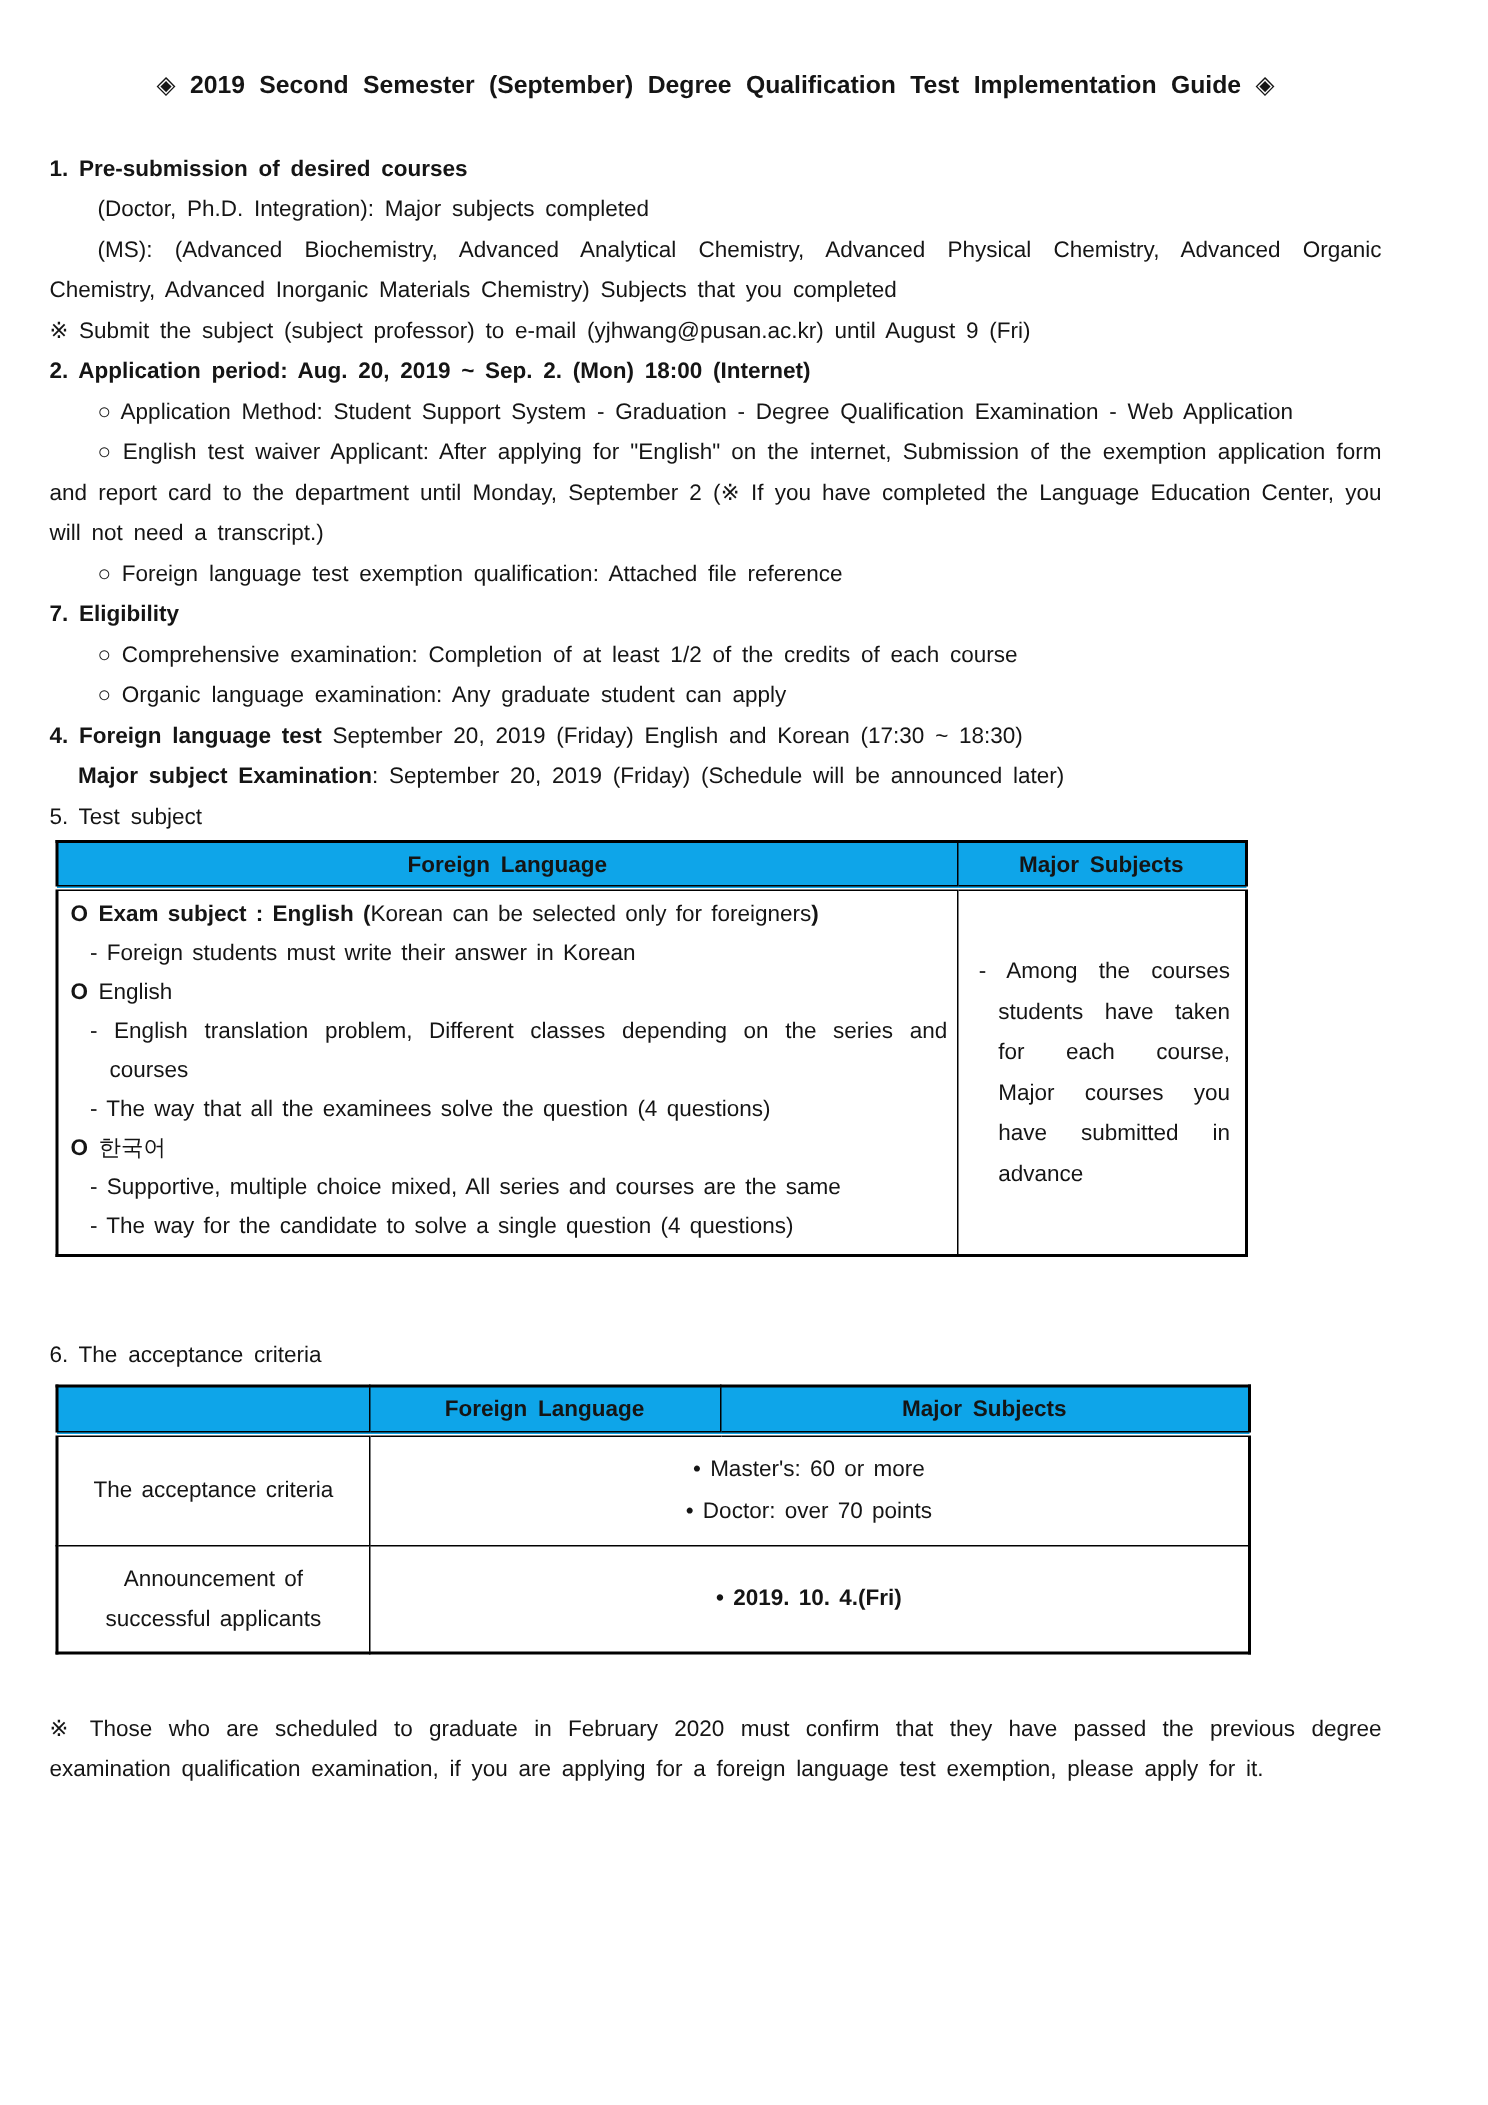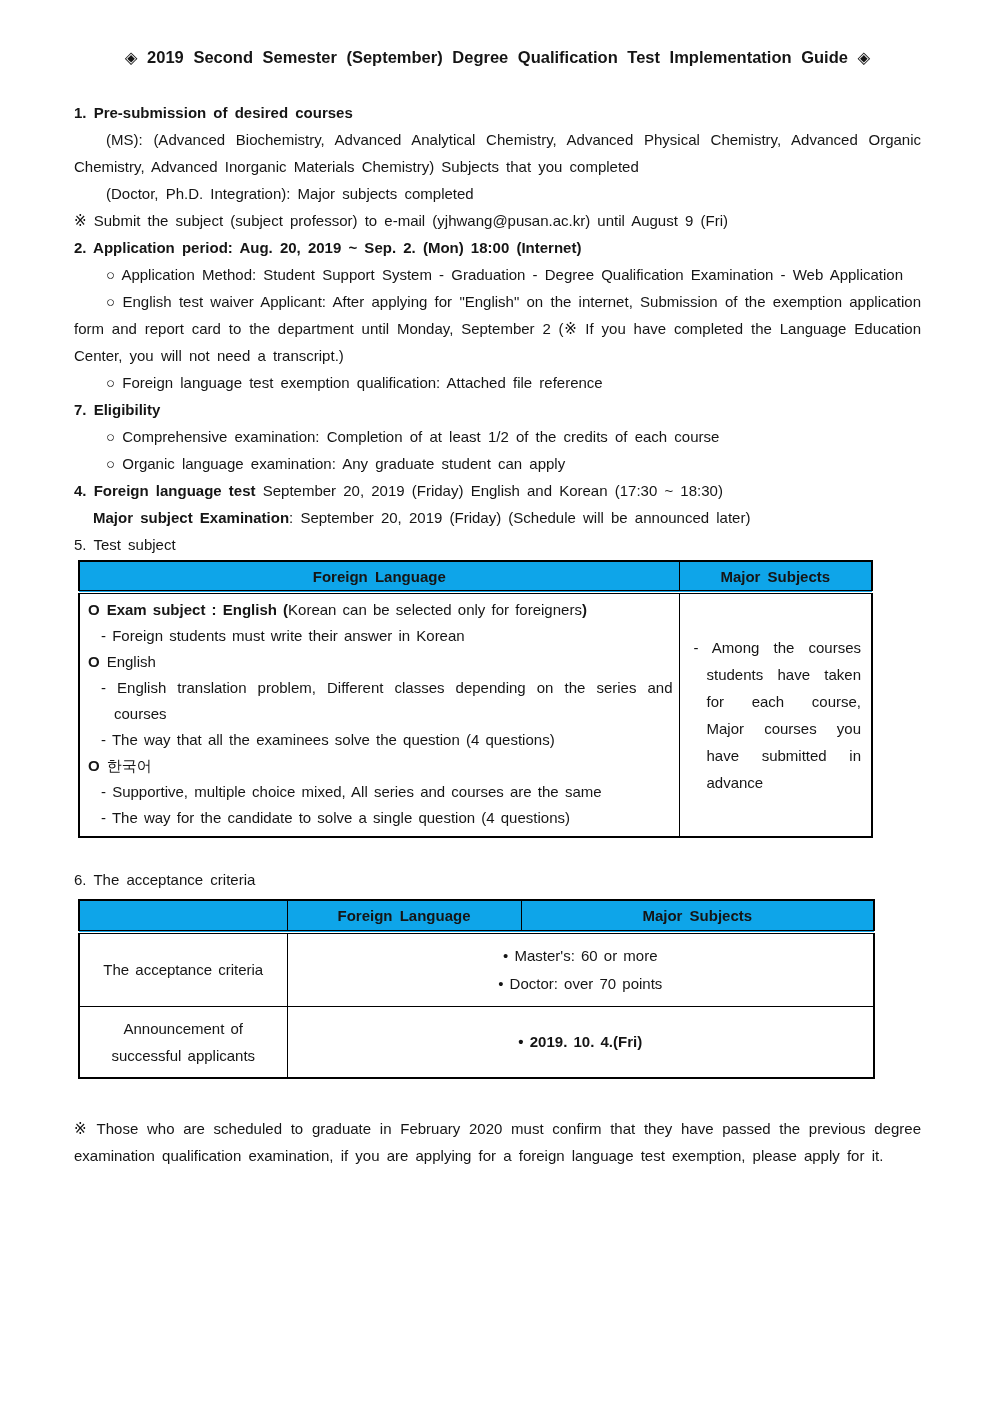--- a/index.html
+++ b/index.html
@@ -5,21 +5,21 @@
   * { box-sizing: border-box; }
   html, body { margin: 0; padding: 0; }
   body {
     width: 992px; height: 1403px;
     background: #ffffff;
     color: #151515;
     font-family: "Liberation Sans", "DejaVu Sans", sans-serif;
     font-size: 15px;
     overflow: hidden;
   }
-  .page { width: 992px; height: 1005px; padding: 44px 71px 0 74px; }
+  .page { width: 992px; height: 1005px; padding: 44px 71px 0 33px; }
 
   .doc-title {
     text-align: center;
     font-weight: 700;
     font-size: 16.5px;
     line-height: 27px;
     word-spacing: 5px;
   }
 
   .sec { }
@@ -63,22 +63,22 @@
 </style>
 </head>
 <body>
 
 <div class="page">
 
   <div class="doc-title">◈ 2019 Second Semester (September) Degree Qualification Test Implementation Guide ◈</div>
 
   <div class="sec" style="margin-top:28px">
     <p class="heading">1. Pre-submission of desired courses</p>
+    <p class="ind">(Doctor, Ph.D. Integration): Major subjects completed</p>
     <p class="ind">(MS): (Advanced Biochemistry, Advanced Analytical Chemistry, Advanced Physical Chemistry, Advanced Organic Chemistry, Advanced Inorganic Materials Chemistry) Subjects that you completed</p>
-    <p class="ind">(Doctor, Ph.D. Integration): Major subjects completed</p>
     <p>※ Submit the subject (subject professor) to e-mail (yjhwang@pusan.ac.kr) until August 9 (Fri)</p>
   </div>
 
   <div class="sec">
     <p class="heading">2. Application period: Aug. 20, 2019 ~ Sep. 2. (Mon) 18:00 (Internet)</p>
     <p class="ind">○ Application Method: Student Support System - Graduation - Degree Qualification Examination - Web Application</p>
     <p class="ind">○ English test waiver Applicant: After applying for "English" on the internet, Submission of the exemption application form and report card to the department until Monday, September 2 (※ If you have completed the Language Education Center, you will not need a transcript.)</p>
     <p class="ind">○ Foreign language test exemption qualification: Attached file reference</p>
   </div>
 
@@ -120,21 +120,21 @@
             <div class="dash-line">- The way for the candidate to solve a single question (4 questions)</div>
           </td>
           <td class="t1-right">
             <p>- Among the courses students have taken for each course, Major courses you have submitted in advance</p>
           </td>
         </tr>
       </tbody>
     </table>
   </div>
 
-  <div class="sec" style="margin-top:28px">
+  <div class="sec" style="margin-top:52px">
     <p>6. The acceptance criteria</p>
 
     <table class="tbl t2">
       <colgroup>
           <col style="width:208px">
           <col style="width:234px">
           <col style="width:353px">
         </colgroup>
       <thead>
         <tr>

